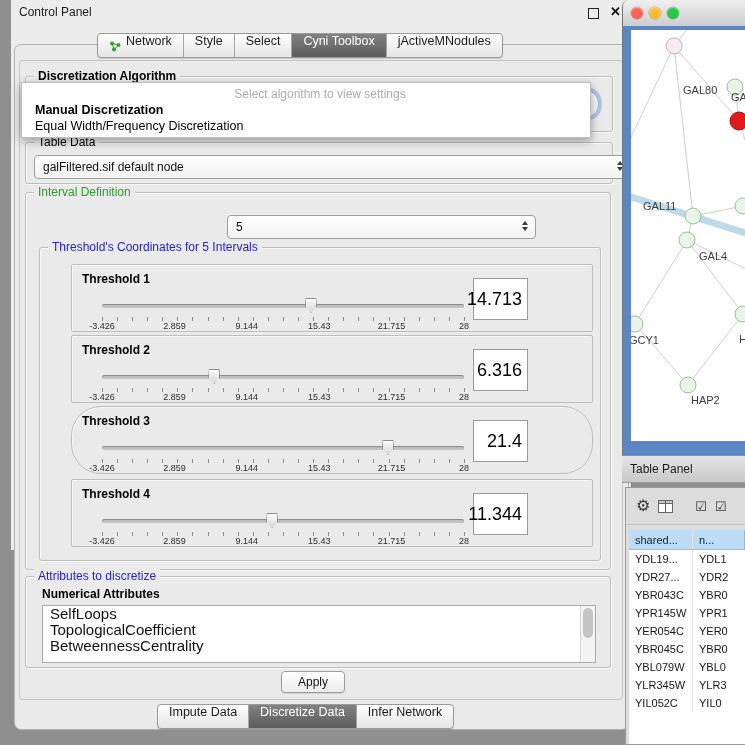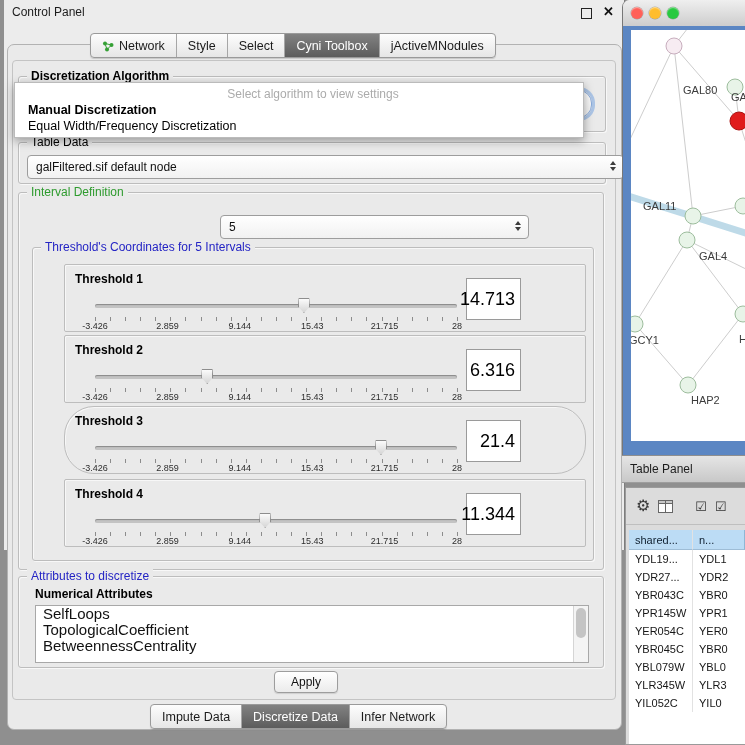--- a/index.html
+++ b/index.html
@@ -1,33 +1,33 @@
 <!DOCTYPE html>
 <html><head>
 <meta charset="utf-8">
 <style>
   html,body{margin:0;padding:0;}
   body{font-family:"Liberation Sans", sans-serif; background:#8f8f8f;}
   .screen{position:relative;width:745px;height:745px;background:#8f8f8f;overflow:hidden;}
 
   
-  .control-panel{position:absolute;left:4px;top:0;width:620px;height:550px;background:#ececec;border-right:1px solid #7d7d7d;}
+  .control-panel{position:absolute;left:11px;top:0;width:620px;height:550px;background:#ececec;border-right:1px solid #7d7d7d;}
   .titlebar{position:absolute;left:0;top:0;width:100%;height:24px;}
   .tb-title{position:absolute;left:8px;top:5px;font-size:12px;color:#1c1c1c;}
   .float-icon{position:absolute;right:32px;top:8px;width:9px;height:9px;border:1.5px solid #222;background:transparent;}
   .close-icon{position:absolute;right:10px;top:4px;font-size:13px;font-weight:bold;color:#111;cursor:default;}
 
   .pane{position:absolute;left:3px;top:44px;width:613px;height:684px;border:1px solid #b2b2b2;border-radius:7px;background:#eaeaea;}
   .content{position:absolute;left:8px;top:60px;width:602px;height:638px;border:1px solid #c4c4c4;border-radius:4px;background:#eaeaea;}
 
   
   .seg-tabs{position:absolute;display:flex;height:23px;border:1px solid #9a9a9a;border-radius:4px;overflow:hidden;background:linear-gradient(#fdfdfd,#e6e6e6);box-shadow:0 1px 1px rgba(0,0,0,.15);}
   .seg-tabs.top{left:86px;top:33px;}
   .seg-tabs.bottom{left:146px;top:704px;}
-  .seg{display:flex;align-items:center;gap:5px;padding:0 11px;font-size:12.5px;color:#1b1b1b;border-right:1px solid #a6a6a6;white-space:nowrap;}
+  .seg{display:flex;gap:5px;padding:0 11px;font-size:12.5px;color:#1b1b1b;border-right:1px solid #a6a6a6;white-space:nowrap;}
   .seg:last-child{border-right:none;}
   .seg.selected{background:linear-gradient(#828282,#5c5c5c);color:#fff;}
   .tab-icon{display:flex;align-items:center;}
 
   
   .group{position:absolute;border:1px solid #bdbdbd;border-radius:3px;box-shadow:inset 1px 1px 0 rgba(255,255,255,.65), 1px 1px 0 rgba(255,255,255,.65);}
   .group-title{position:absolute;top:-8px;left:8px;background:#eaeaea;padding:0 4px;font-size:12px;color:#000;line-height:14px;white-space:nowrap;}
   .t-bold{font-weight:bold;}
   .t-green{color:#2e9b2e;}
   .t-blue{color:#2424c4;}

